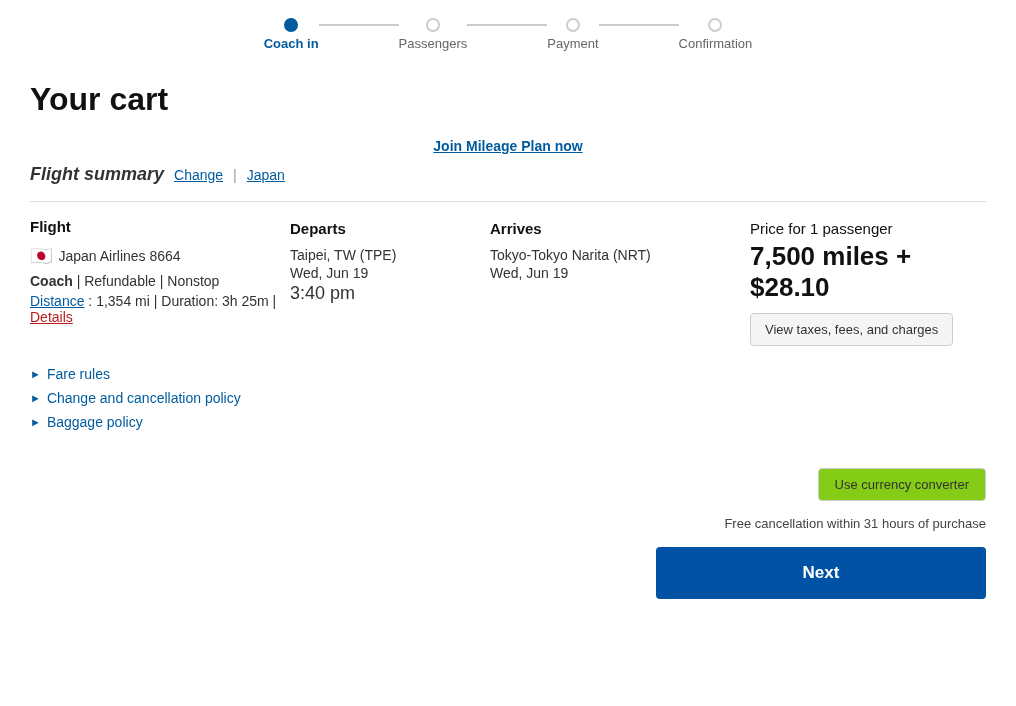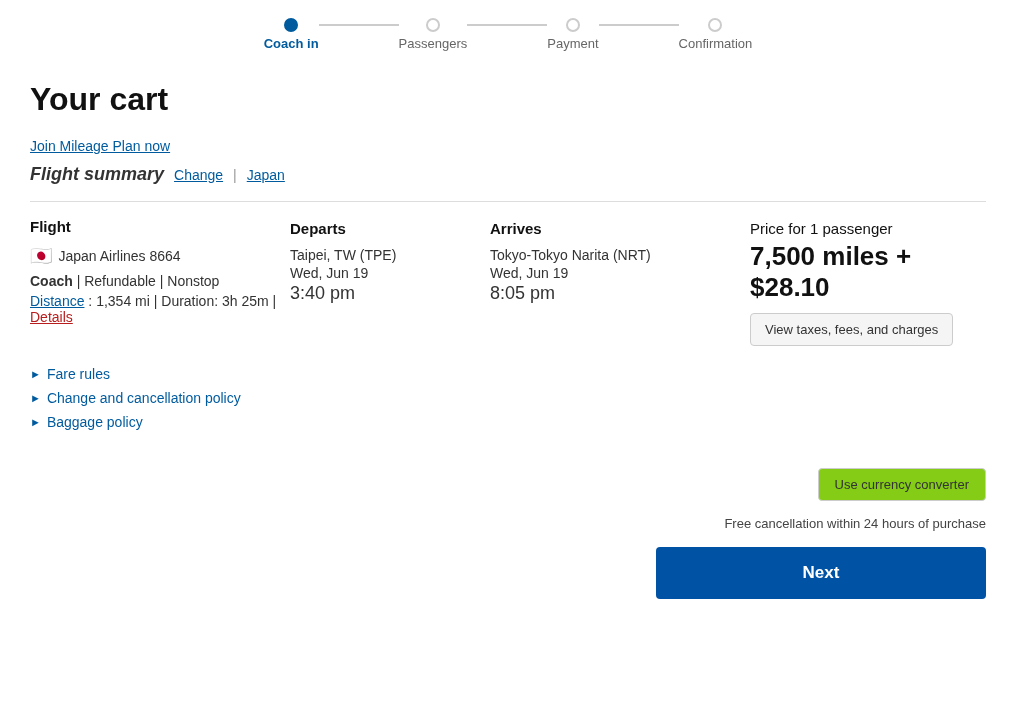--- a/index.html
+++ b/index.html
@@ -14,21 +14,21 @@
     .progress-step .step-dot { width: 14px; height: 14px; border-radius: 50%; border: 2px solid #ccc; background: #fff; z-index: 1; position: relative; }
     .progress-step.active .step-dot { background: #005b9e; border-color: #005b9e; }
     .progress-step.active .step-label { color: #005b9e; font-weight: 600; }
     .progress-connector { width: 80px; height: 2px; background: #ccc; margin-bottom: 20px; }
 
     
     .page-title-section { padding: 20px 30px 10px; }
     .page-title { font-size: 32px; font-weight: 700; color: #111; }
 
     
-    .mileage-plan-row { display: flex; justify-content: flex-start; padding: 10px 30px 0; }
+    .mileage-plan-row { display: flex; justify-content: center; padding: 10px 30px 0; font-weight: bold; }
     .mileage-plan-link { color: #005b9e; text-decoration: underline; font-size: 14px; cursor: pointer; }
 
     
     .flight-summary-section { padding: 0 30px; margin-top: 10px; }
     .flight-summary-header { display: flex; align-items: center; gap: 10px; margin-bottom: 16px; }
     .flight-summary-title { font-size: 18px; font-weight: 700; font-style: italic; }
     .change-link, .remove-link { color: #005b9e; text-decoration: underline; cursor: pointer; font-size: 14px; }
     .separator { color: #999; }
 
     
@@ -138,21 +138,20 @@
         <div class="col-header">Departs</div>
         <div class="city-text">Taipei, TW (TPE)</div>
         <div class="date-text">Wed, Jun 19</div>
         <div class="time-text">3:40 pm</div>
       </div>
 
       <div class="arrives-col">
         <div class="col-header">Arrives</div>
         <div class="city-text">Tokyo-Tokyo Narita (NRT)</div>
         <div class="date-text">Wed, Jun 19</div>
-        <div class="time-text">8:05 pm</div>
       </div>
 
       <div class="price-col">
         <div class="price-label">Price for 1 passenger</div>
         <div class="price-amount">7,500 miles + $28.10</div>
         <button class="taxes-btn">View taxes, fees, and charges</button>
       </div>
 
     </div>
   </div>
@@ -167,17 +166,17 @@
       <a>Change and cancellation policy</a>
     </div>
     <div class="policy-link-row">
       <span class="policy-arrow">►</span>
       <a>Baggage policy</a>
     </div>
   </div>
 
   <div class="total-section">
     <button class="currency-converter-btn">Use currency converter</button>
-    <div class="free-cancellation">Free cancellation within 24 hours of purchase</div>
+    <div class="free-cancellation">Free cancellation within 31 hours of purchase</div>
     <button class="next-btn">Next</button>
   </div>
 
 </div>
 
 </body></html>

